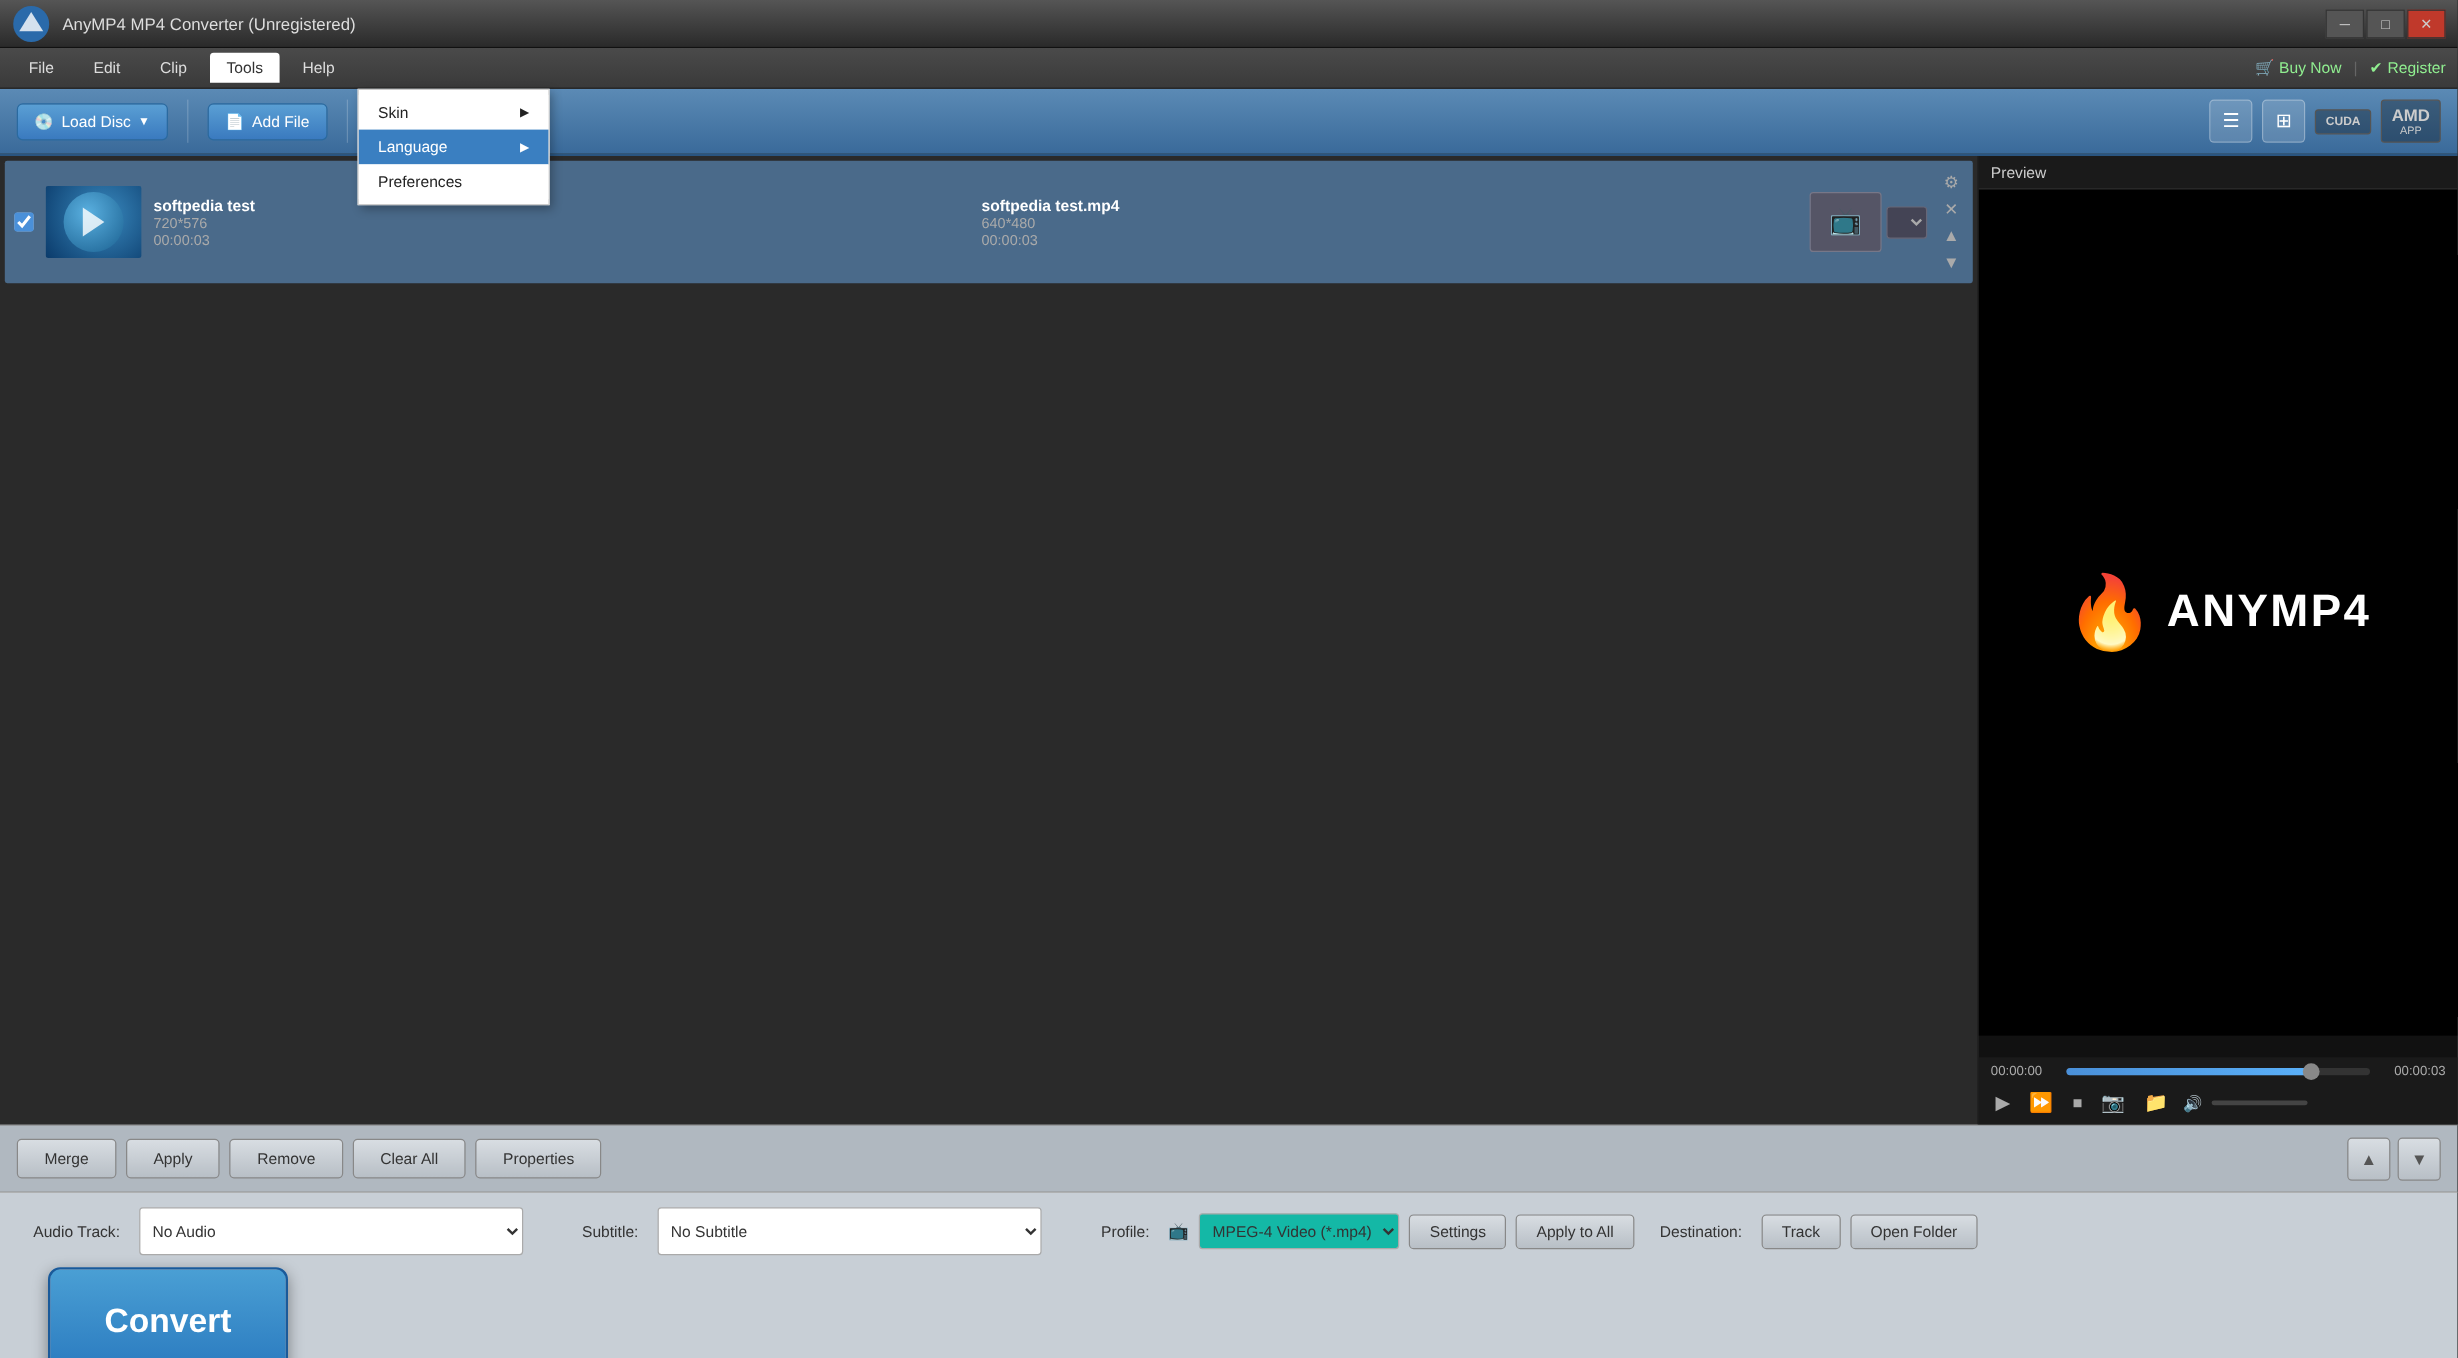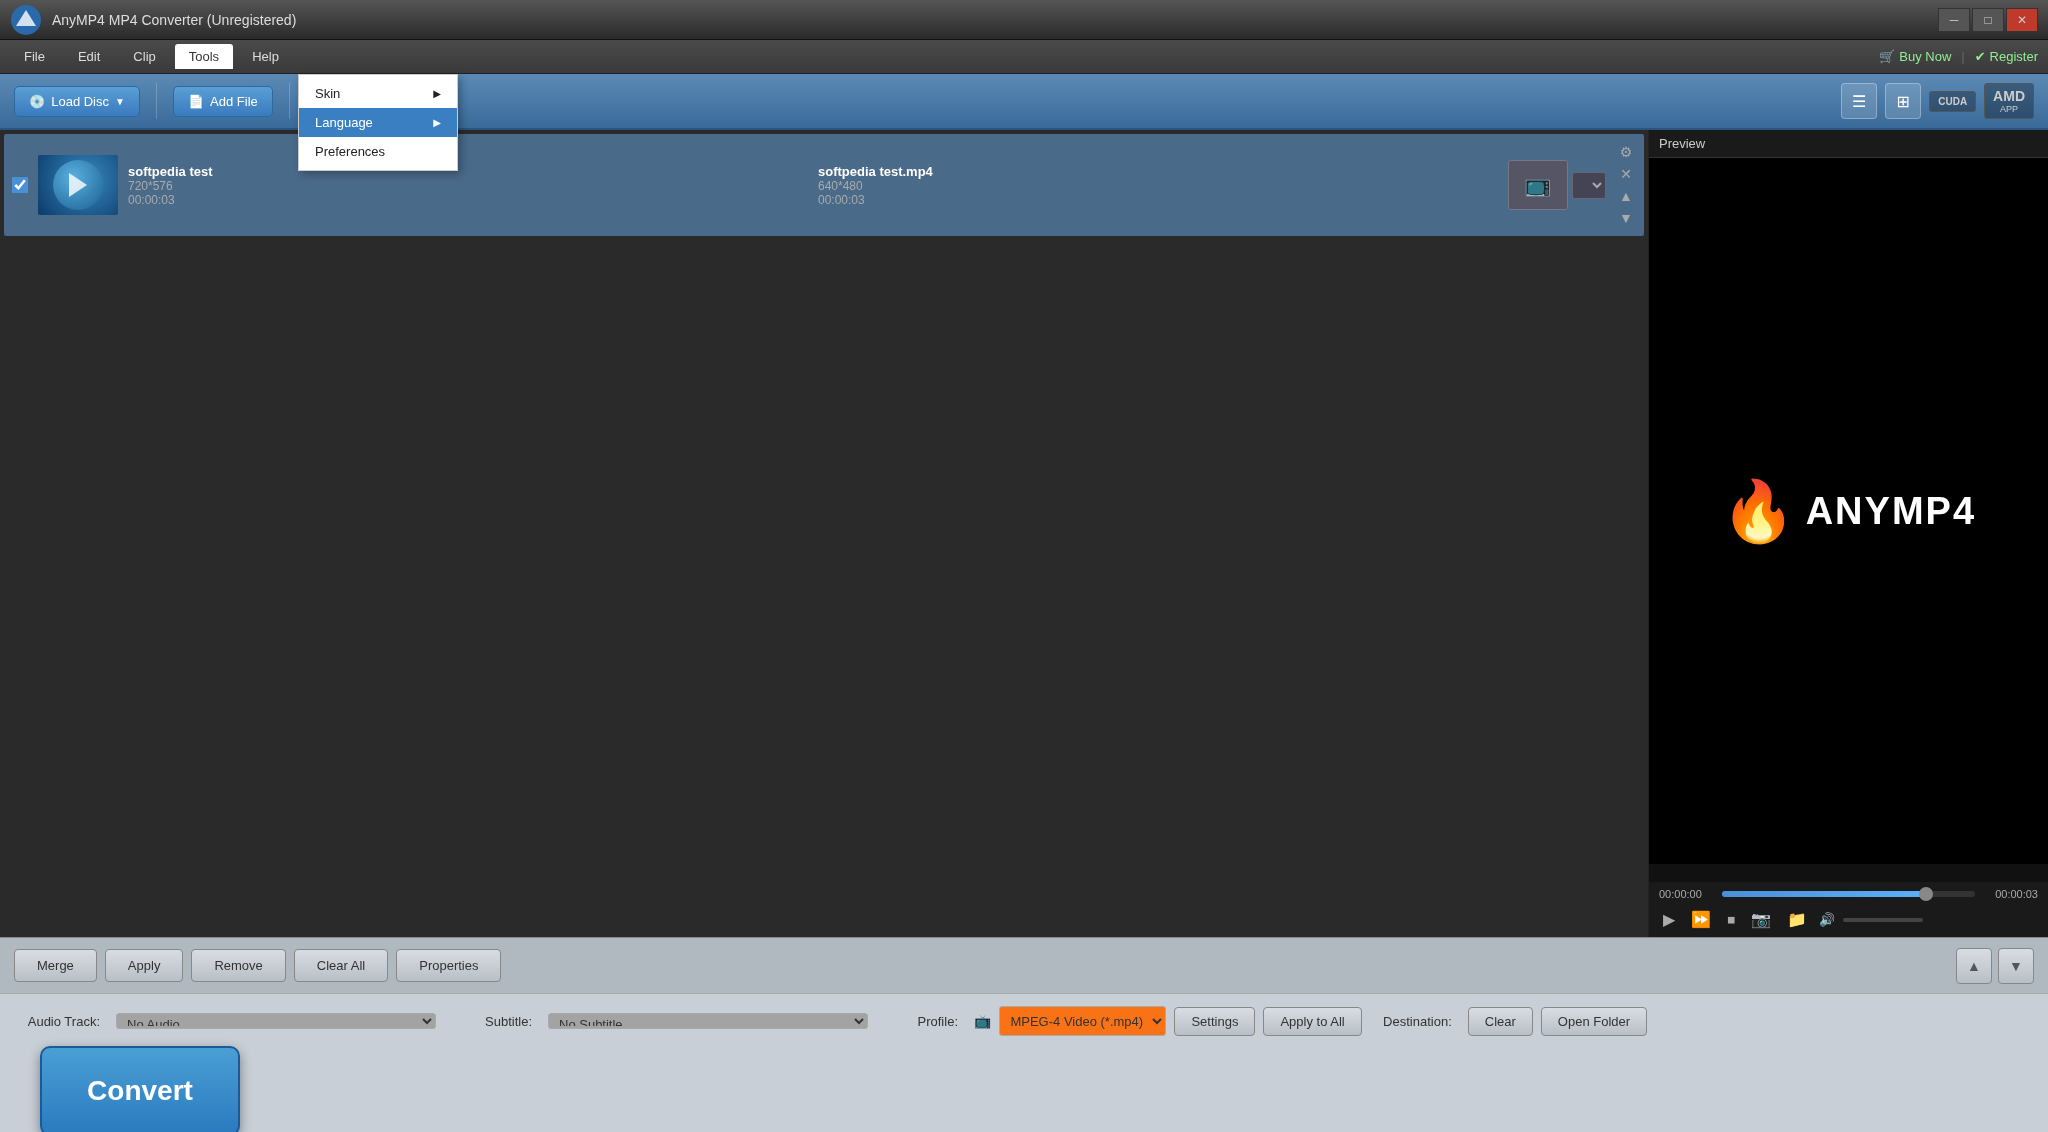--- a/index.html
+++ b/index.html
@@ -318,32 +318,32 @@
       flex-direction: column;
       gap: 10px;
     }
     .settings-row {
       display: flex;
       align-items: center;
       gap: 16px;
     }
     .settings-label { color: #333; font-size: 13px; min-width: 80px; text-align: right; }
     .settings-select {
-      height: 16px;
-      background: #a3a3a3;
+      height: 40px;
+      background: #ffffff;
       border: 1px solid #aaa;
       border-radius: 3px;
       padding: 2px 6px;
       color: #333;
       font-size: 13px;
     }
     .profile-row { display: flex; align-items: center; gap: 8px; }
     .profile-select {
       height: 30px;
-      background: #f97316;
+      background: #14b8a6;
       border: 1px solid #aaa;
       border-radius: 3px;
       padding: 2px 6px;
       color: #333;
       font-size: 13px;
       flex: 1;
     }
     .settings-action-btn {
       padding: 6px 16px;
       background: linear-gradient(to bottom, #d8dde2, #b8bfc6);
@@ -591,21 +591,21 @@
           <option>MPEG-4 Video (*.mp4)</option>
         </select>
         <button class="settings-action-btn">Settings</button>
         <button class="settings-action-btn">Apply to All</button>
       </div>
     </div>
 
     <div class="settings-row">
       <label class="settings-label">Destination:</label>
       <div class="destination-row" style="flex:1">
-        <button class="settings-action-btn">Clear</button>
+        <button class="settings-action-btn">Track</button>
         <button class="settings-action-btn">Open Folder</button>
       </div>
     </div>
   </div>
 
   <div class="bottom-right-section">
     <button class="convert-btn">Convert</button>
   </div>
 </div>
 

